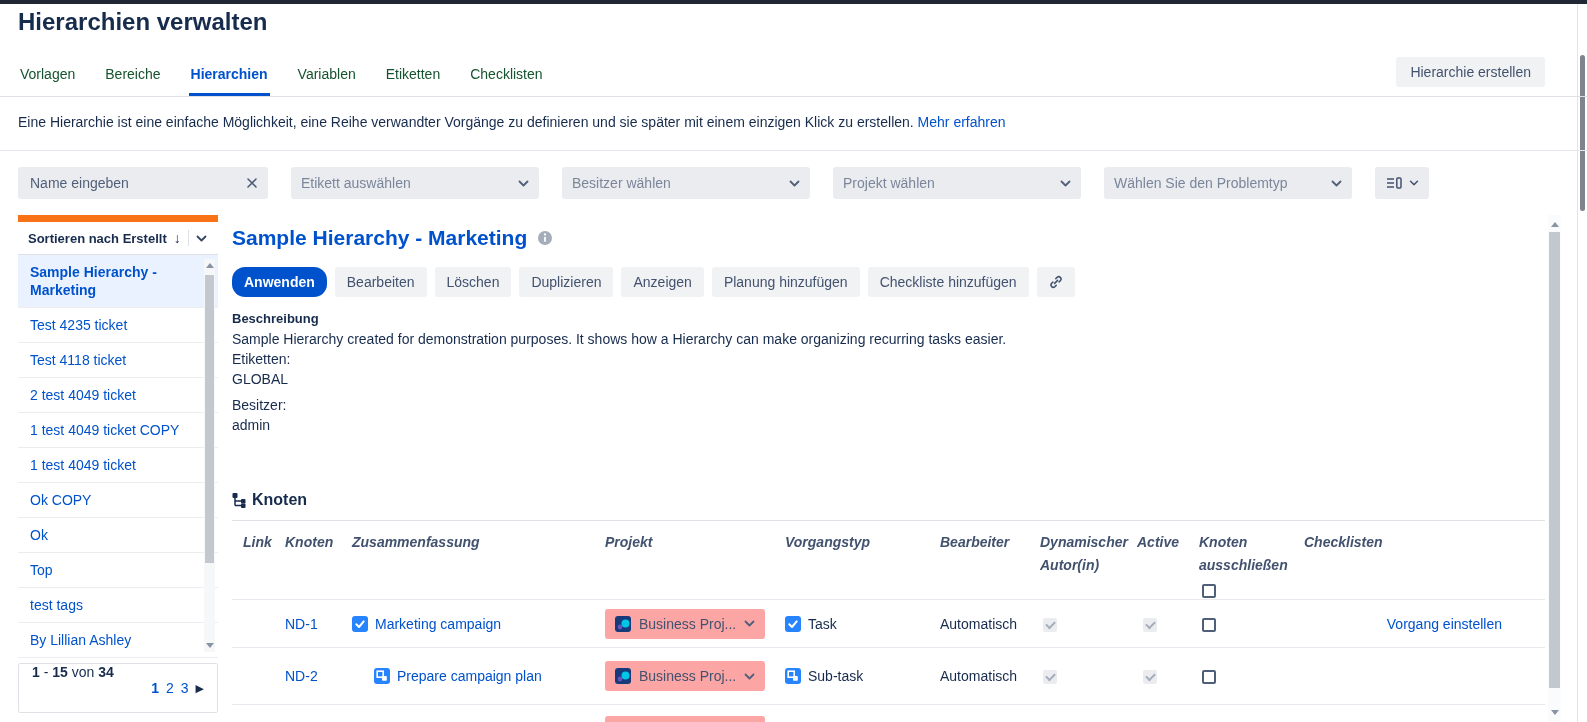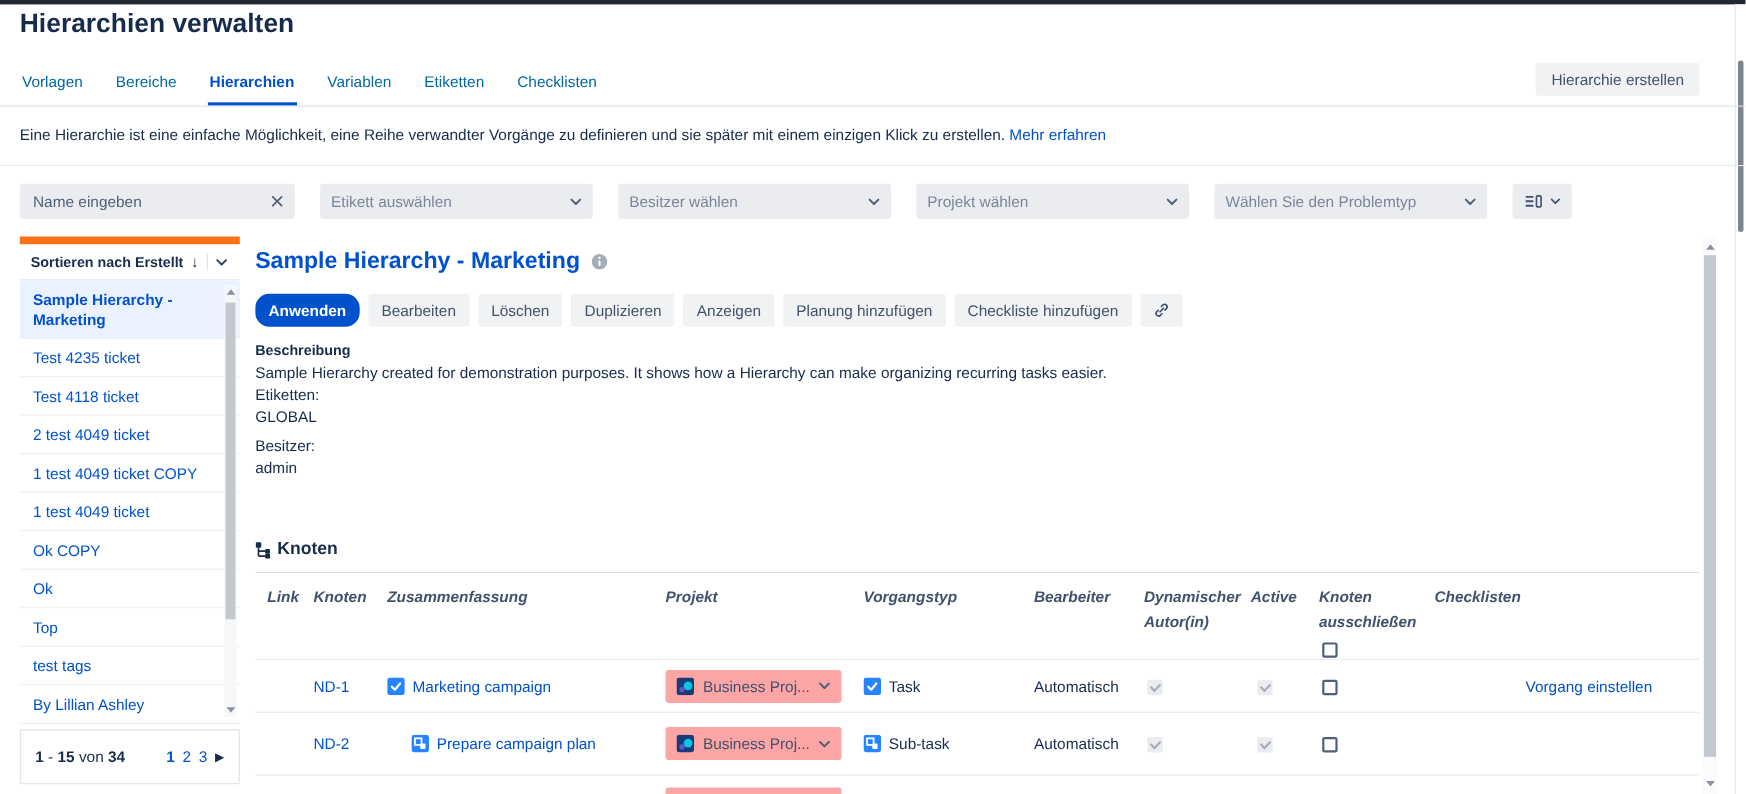--- a/index.html
+++ b/index.html
@@ -7,21 +7,21 @@
     width:1587px;height:722px;position:relative;overflow:hidden;
     background:#fff;color:#172B4D;
     font-family:"Liberation Sans",sans-serif;font-size:14px;
   }
   a{text-decoration:none;}
   .topbar{position:absolute;left:0;top:0;width:1587px;height:4px;background:#212733;}
 
   
   .page-title{position:absolute;left:18px;top:8px;margin:0;font-size:24px;font-weight:600;color:#172B4D;}
   .tabs{position:absolute;left:18px;top:62px;display:flex;gap:26px;}
-  .tab{font-size:14px;color:#0369a1;padding:4px 2px 11px 2px;cursor:pointer;}
+  .tab{font-size:14px;color:#14532d;padding:4px 2px 11px 2px;cursor:pointer;}
   .tab.active{color:#0052CC;font-weight:600;border-bottom:3px solid #0052CC;}
   .tabs-underline{position:absolute;left:0;top:96px;width:1587px;height:1px;background:#DFE1E6;}
   .create-btn{position:absolute;right:42px;top:57px;height:30px;padding:0 14px;border:none;border-radius:3px;
     background:#F1F2F4;color:#42526E;font-size:14px;font-family:inherit;cursor:pointer;}
 
   .intro{position:absolute;left:18px;top:114px;font-size:14px;color:#172B4D;}
   .intro a{color:#0052CC;}
   .intro-underline{position:absolute;left:0;top:150px;width:1587px;height:1px;background:#E6E8ED;}
 
   
@@ -42,21 +42,21 @@
   .sort-arrow{font-size:14px;font-weight:400;}
   .sort-div{width:1px;height:16px;background:#DFE1E6;}
   .side-list{position:relative;background:#FCFCFD;}
   .side-item{display:block;padding:8px 12px;font-size:14px;line-height:18px;color:#0052CC;background:#fff;
     border-bottom:1px solid #ECEDF1;cursor:pointer;}
   .side-item.selected{background:#EBF2FF;font-weight:700;}
   .side-scroll{position:absolute;right:3px;top:4px;bottom:6px;width:11px;background:#F6F7F8;}
   .side-scroll .up{position:absolute;top:4px;left:2px;width:0;height:0;border-left:4px solid transparent;border-right:4px solid transparent;border-bottom:5px solid #8993A4;}
   .side-scroll .dn{position:absolute;bottom:4px;left:2px;width:0;height:0;border-left:4px solid transparent;border-right:4px solid transparent;border-top:5px solid #8993A4;}
   .side-scroll .thumb{position:absolute;top:16px;left:1px;width:9px;height:288px;background:#C3C8CE;}
-  .pagination{margin-top:5px;height:50px;border:1px solid #DFE1E6;border-radius:2px;display:flex;align-items:center;
+  .pagination{margin-top:5px;height:50px;border:1px solid #DFE1E6;border-radius:2px;display:flex;
     justify-content:space-between;padding:0 13px;box-sizing:border-box;font-size:14px;color:#172B4D;}
   .pagination b{font-weight:700;}
   .pages{display:flex;align-items:center;gap:7px;}
   .pages a{color:#0052CC;}
   .pages a.current{font-weight:700;}
   .pages .next{color:#172B4D;font-size:11px;cursor:pointer;}
 
   
   .detail{position:absolute;left:232px;top:215px;width:1313px;height:507px;overflow:hidden;}
   .d-title{position:absolute;left:0;top:11px;display:flex;align-items:center;gap:10px;

